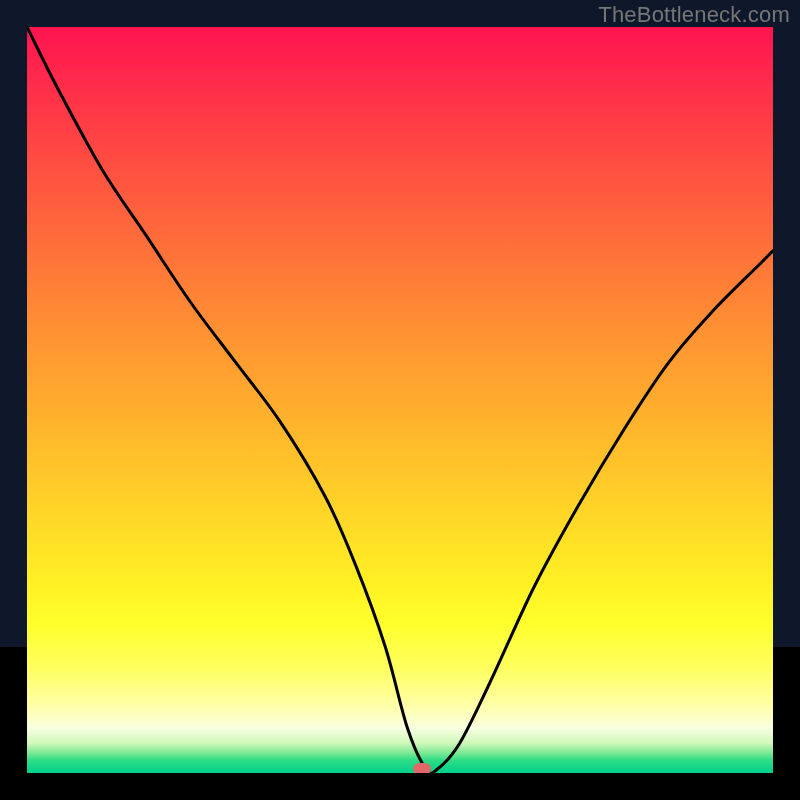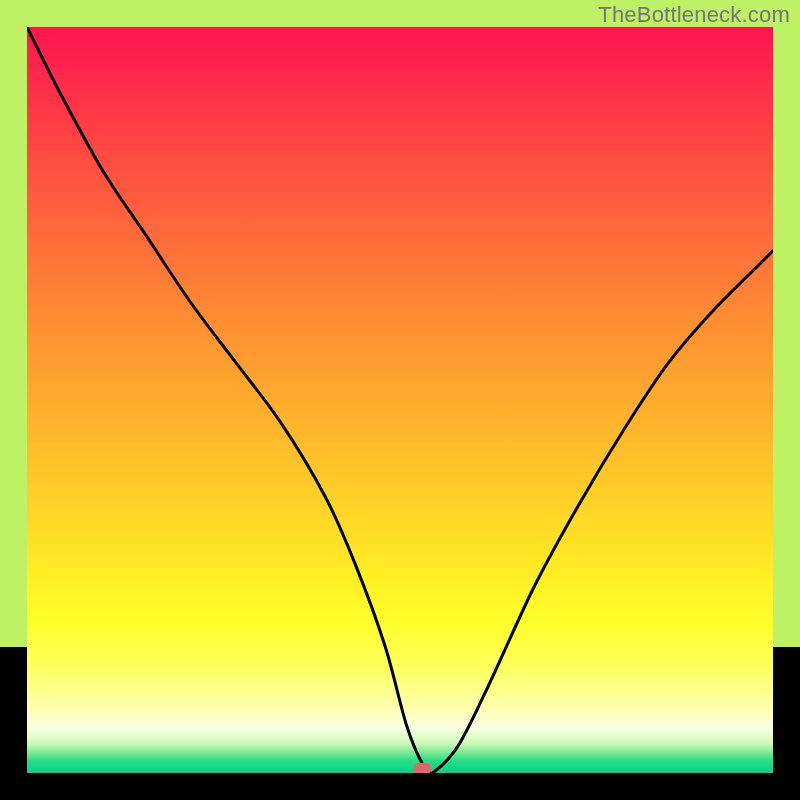--- a/index.html
+++ b/index.html
@@ -8,21 +8,21 @@
     width: 800px;
     height: 800px;
     background: #000;
     overflow: hidden;
     font-family: Arial, Helvetica, sans-serif;
   }
   .frame {
     position: relative;
     width: 800px;
     height: 647px;
-    background: #bef264;
+    background: #0f172a;
   }
   .watermark {
     position: absolute;
     top: 2px;
     right: 10px;
     color: #767676;
     font-size: 22px;
     font-weight: 500;
     letter-spacing: 0.2px;
     z-index: 5;

